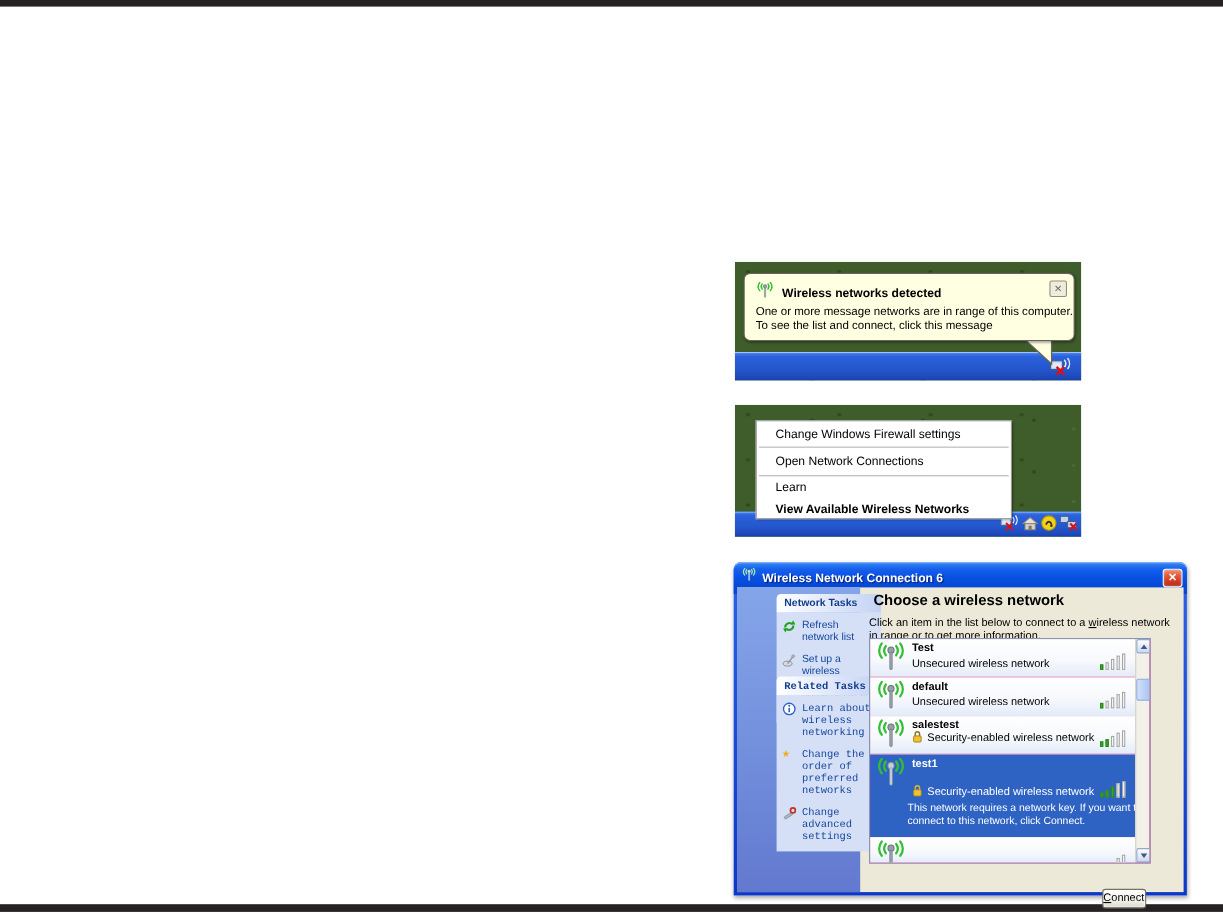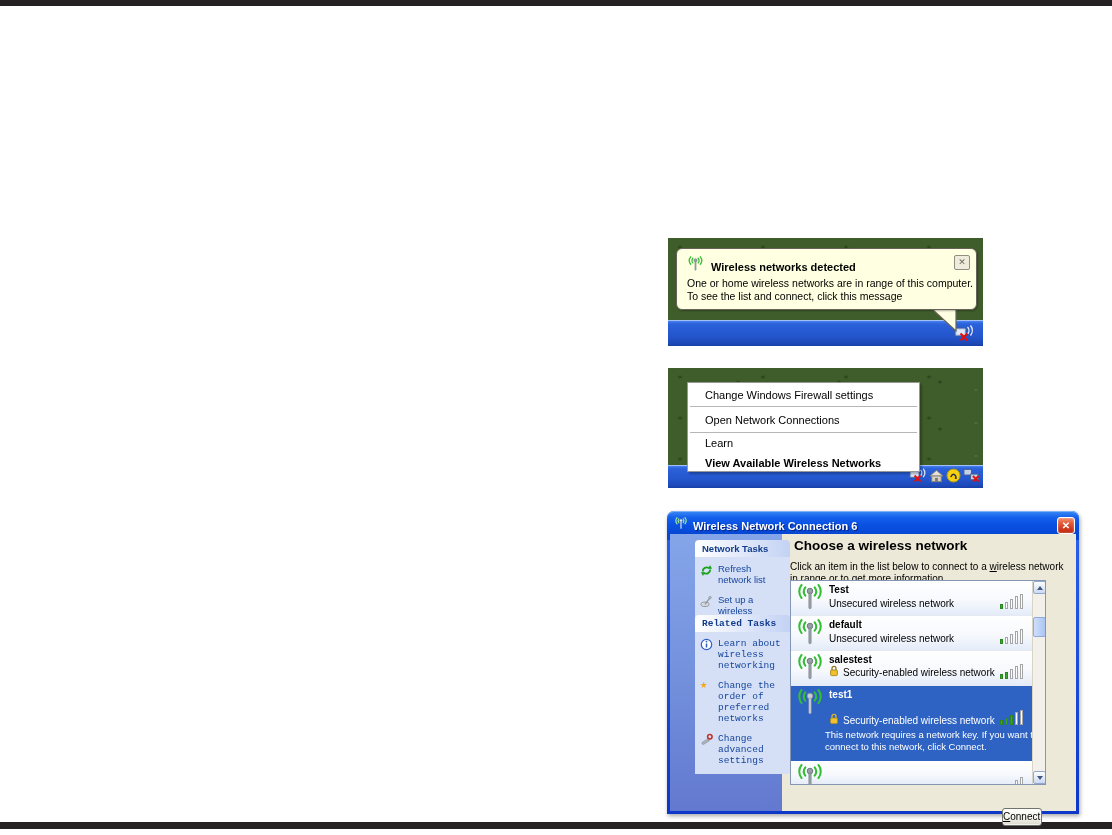--- a/index.html
+++ b/index.html
@@ -57,21 +57,21 @@
   .t-icon { margin:0 5px 0 3px; flex:none; }
   .t-text { color:#fff; font-weight:bold; font-size:11px; text-shadow:1px 1px 1px rgba(0,0,60,.6); flex:1; white-space:nowrap; }
   .t-close { width:18px; height:17px; border:1px solid #fff; border-radius:3px; flex:none;
     background:linear-gradient(180deg,#f0926f 0%,#e35a38 35%,#d03a20 70%,#ba2c12 100%);
     color:#fff; font-size:10px; font-weight:bold; text-align:center; line-height:15px; cursor:pointer;
     box-shadow:inset 0 0 2px rgba(255,255,255,.5); }
 
   .dlg-body { position:absolute; left:3px; right:3px; top:23px; bottom:3px; background:#ece9d8; display:flex; }
   .sidebar { width:112px; flex:none; position:relative;
     background:linear-gradient(180deg,#85a5e9 0%,#7391dd 50%,#6379cf 100%); }
-  .panel { position:absolute; left:9px; width:111px;padding-left:16px; }
+  .panel { position:absolute; left:20px; width:111px;padding-left:16px; }
   .panel-1 { top:6px; } .panel-2 { top:81px;font-family:Liberation Mono, monospace; }
   .p-head { height:17px; border-radius:4px 4px 0 0; background:linear-gradient(90deg,#ffffff,#c3d2f4);
     font-size:9.5px; font-weight:bold; color:#123d8c; line-height:17px; padding-left:7px; }
   .p-body { background:#d5e0f7; padding:6px 3px 6px 5px; }
   .task { display:flex; gap:4px; margin-bottom:9px; align-items:flex-start; cursor:pointer; }
   .task:last-child { margin-bottom:2px; }
   .ticon { flex:none; width:14px; }
   .tlabel { font-size:9.5px; line-height:11px; color:#15459c; }
   .star-glyph { color:#f0a81c; font-size:12px; line-height:11px; }
 
@@ -153,21 +153,21 @@
           <path d="M10 4 A7.5 7.5 0 0 0 10 13" fill="none" stroke="#33bf33" stroke-width="2.4" stroke-linecap="round"></path>
           <path d="M6 1.5 A11 11 0 0 0 6 15.5" fill="none" stroke="#33bf33" stroke-width="2.4" stroke-linecap="round"></path>
           <path d="M20 4 A7.5 7.5 0 0 1 20 13" fill="none" stroke="#33bf33" stroke-width="2.4" stroke-linecap="round"></path>
           <path d="M24 1.5 A11 11 0 0 1 24 15.5" fill="none" stroke="#33bf33" stroke-width="2.4" stroke-linecap="round"></path>
         </svg>
       </span>
       <span class="b-title">Wireless networks detected</span>
     </div>
     <span class="b-close">✕</span>
     <div class="b-text">
-      <div>One or home wireless networks are in range of this computer.</div>
+      <div>One or more message networks are in range of this computer.</div>
       <div>To see the list and connect, click this message</div>
     </div>
   </div>
 </section>
 
 <section class="shot shot2">
   <div class="grass"></div>
   <div class="taskbar">
     <span class="tray2">
       <span class="tray-icon">

